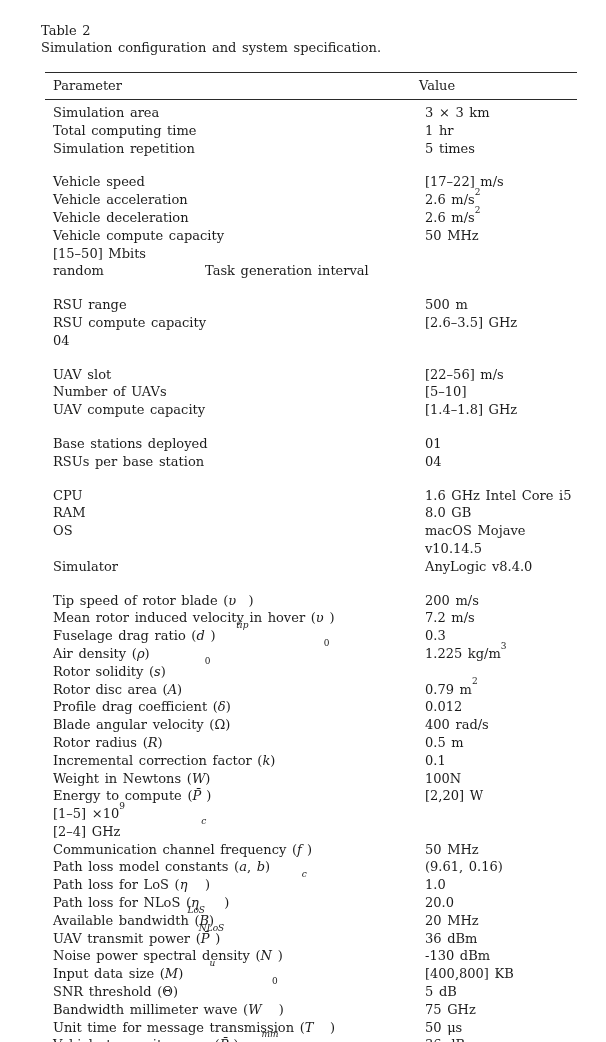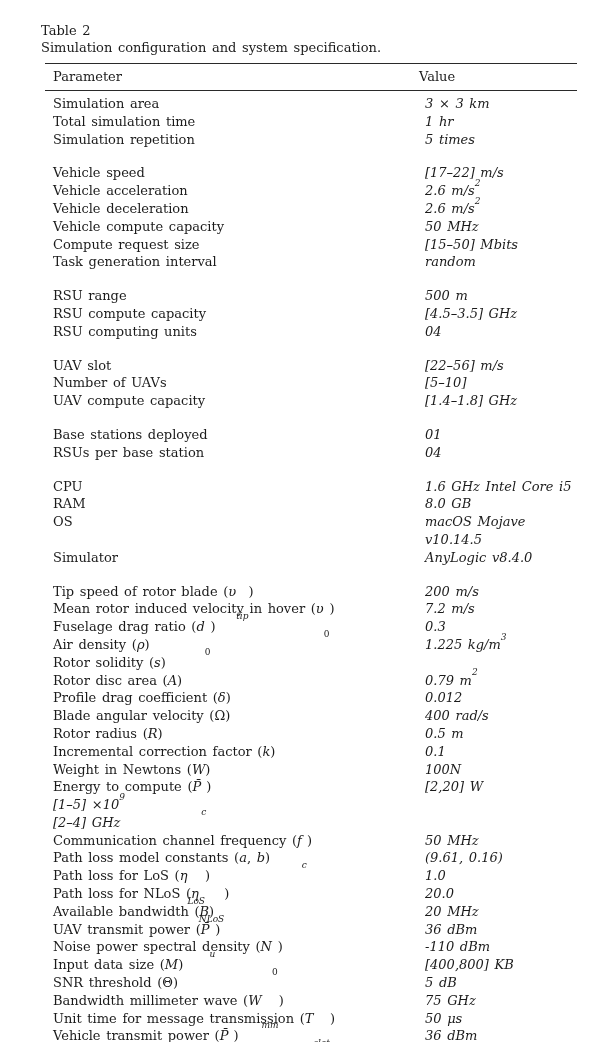--- a/index.html
+++ b/index.html
@@ -18,21 +18,21 @@
   .page {
     padding: 22px 0 0 41px;
     word-spacing: 1.5px;
   }
   .table-label {
     font-weight: normal;
     line-height: 17px;
   }
   .table-caption {
     line-height: 17px;
-    margin-bottom: 7px;
+    margin-bottom: 16px;
   }
   .spec-table {
     margin-left: 4px;
     width: 532px;
   }
   .rule {
     border-top: 1px solid #2a2a2a;
     height: 0;
   }
   .header-row {
@@ -55,21 +55,20 @@
     display: flex;
     line-height: 17.8px;
   }
   .cell.param {
     width: 366px;
     flex-shrink: 0;
     padding-right: 6px;
   }
   .cell.value {
     flex: 1;
-    font-style: italic;
   }
   .group-gap {
     height: 16px;
   }
   sup {
     font-size: 9px;
     position: relative;
     top: -4px;
     line-height: 0;
   }
@@ -93,21 +92,21 @@
       <span class="header-param">Parameter</span>
       <span class="header-value">Value</span>
     </div>
     <div class="rule"></div>
     <div class="table-body">
         <div class="row">
           <span class="cell param">Simulation area</span>
           <span class="cell value">3 × 3 km</span>
         </div>
         <div class="row">
-          <span class="cell param">Total simulation time</span>
+          <span class="cell param">Total computing time</span>
           <span class="cell value">1 hr</span>
         </div>
         <div class="row">
           <span class="cell param">Simulation repetition</span>
           <span class="cell value">5 times</span>
         </div>
         <div class="group-gap"></div>
         <div class="row">
           <span class="cell param">Vehicle speed</span>
           <span class="cell value">[17–22] m/s</span>
@@ -118,38 +117,36 @@
         </div>
         <div class="row">
           <span class="cell param">Vehicle deceleration</span>
           <span class="cell value">2.6 m/s<sup>2</sup></span>
         </div>
         <div class="row">
           <span class="cell param">Vehicle compute capacity</span>
           <span class="cell value">50 MHz</span>
         </div>
         <div class="row">
-          <span class="cell param">Compute request size</span>
           <span class="cell value">[15–50] Mbits</span>
         </div>
         <div class="row">
+          <span class="cell value">random</span>
           <span class="cell param">Task generation interval</span>
-          <span class="cell value">random</span>
         </div>
         <div class="group-gap"></div>
         <div class="row">
           <span class="cell param">RSU range</span>
           <span class="cell value">500 m</span>
         </div>
         <div class="row">
           <span class="cell param">RSU compute capacity</span>
-          <span class="cell value">[4.5–3.5] GHz</span>
-        </div>
-        <div class="row">
-          <span class="cell param">RSU computing units</span>
+          <span class="cell value">[2.6–3.5] GHz</span>
+        </div>
+        <div class="row">
           <span class="cell value">04</span>
         </div>
         <div class="group-gap"></div>
         <div class="row">
           <span class="cell param">UAV slot</span>
           <span class="cell value">[22–56] m/s</span>
         </div>
         <div class="row">
           <span class="cell param">Number of UAVs</span>
           <span class="cell value">[5–10]</span>
@@ -257,21 +254,21 @@
         <div class="row">
           <span class="cell param">Available bandwidth (<i>B</i>)</span>
           <span class="cell value">20 MHz</span>
         </div>
         <div class="row">
           <span class="cell param">UAV transmit power (<i>P̄<sub>u</sub></i>)</span>
           <span class="cell value">36 dBm</span>
         </div>
         <div class="row">
           <span class="cell param">Noise power spectral density (<i>N</i><sub>0</sub>)</span>
-          <span class="cell value">-110 dBm</span>
+          <span class="cell value">-130 dBm</span>
         </div>
         <div class="row">
           <span class="cell param">Input data size (<i>M</i>)</span>
           <span class="cell value">[400,800] KB</span>
         </div>
         <div class="row">
           <span class="cell param">SNR threshold (Θ)</span>
           <span class="cell value">5 dB</span>
         </div>
         <div class="row">

